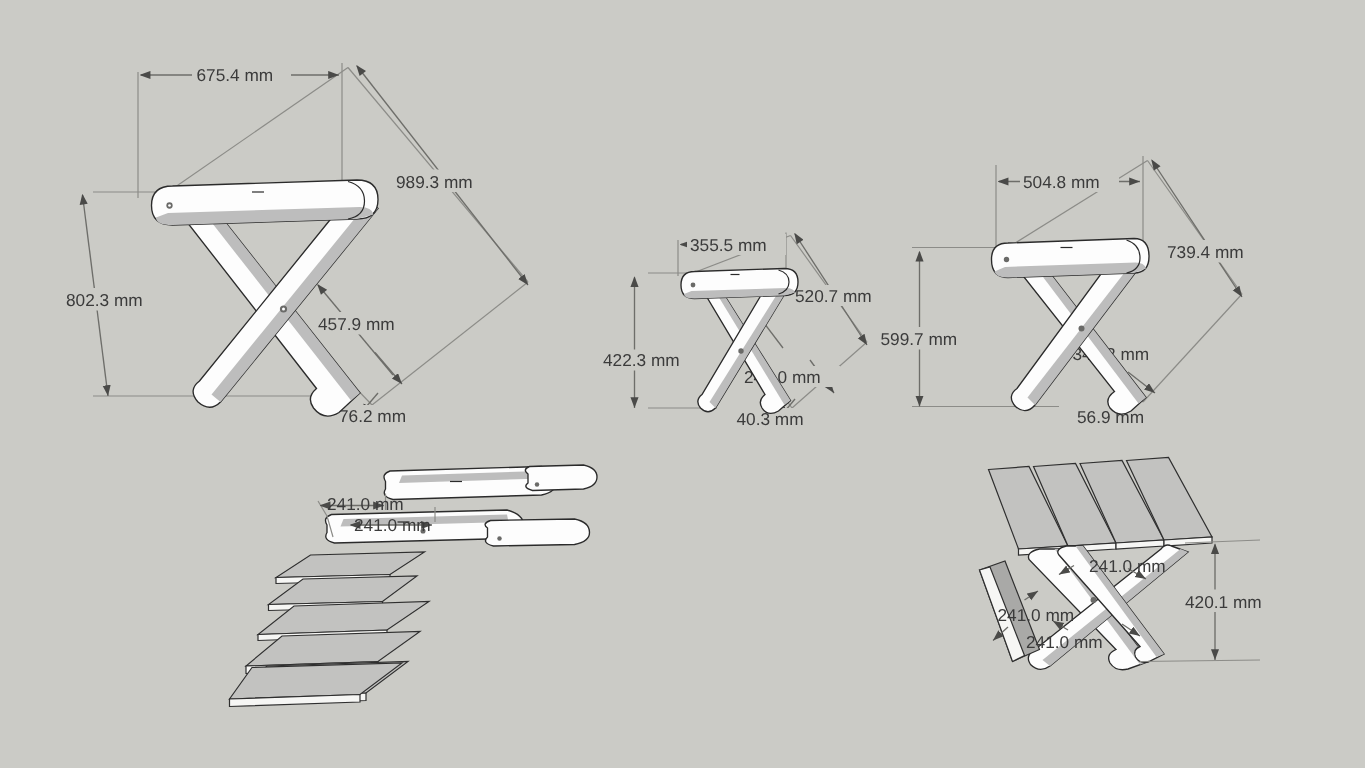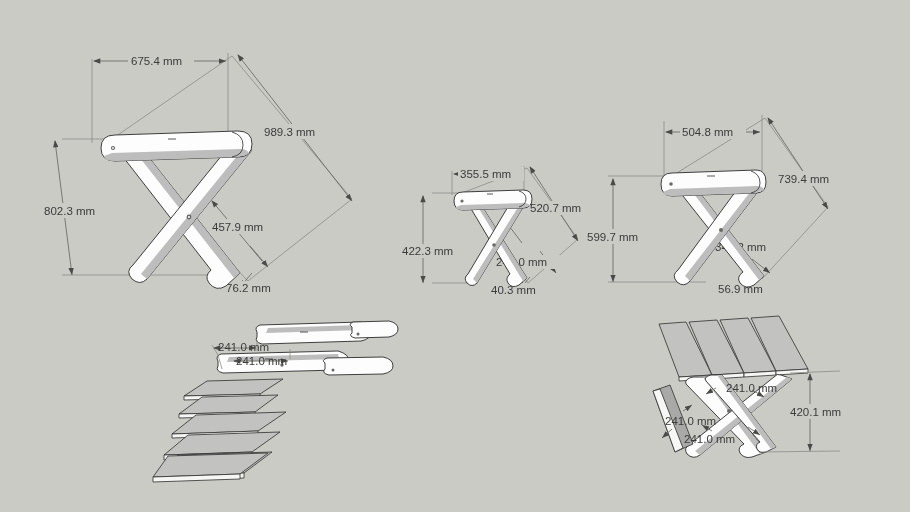--- a/index.html
+++ b/index.html
@@ -4,21 +4,21 @@
 <title>Folding Stool and Table — Dimensioned Views</title>
 <style>
   html,body{margin:0;padding:0;}
   body{
     width:910px;height:512px;
     background:#cbcbc6;
     font-family:"Liberation Sans","DejaVu Sans",sans-serif;
     overflow:hidden;
     position:relative;
   }
-  #stage{position:absolute;left:0;top:11px;width:910px;height:428px;}
+  #stage{position:absolute;left:0;top:0;width:910px;height:428px;}
   svg#scene{display:block;width:910px;height:512px;}
   .dimtext{
     font-family:"Liberation Sans","DejaVu Sans",sans-serif;
     font-size:11.5px;
     fill:#3b3b3b;
   }
   .dimline{stroke:#6e6e6a;stroke-width:0.9;fill:none;}
   .extline{stroke:#8c8c88;stroke-width:0.8;fill:none;}
   .arrowfill{fill:#4a4a48;}
   .bar{fill:#fdfdfd;stroke:#2b2b2b;stroke-width:0.9;}

